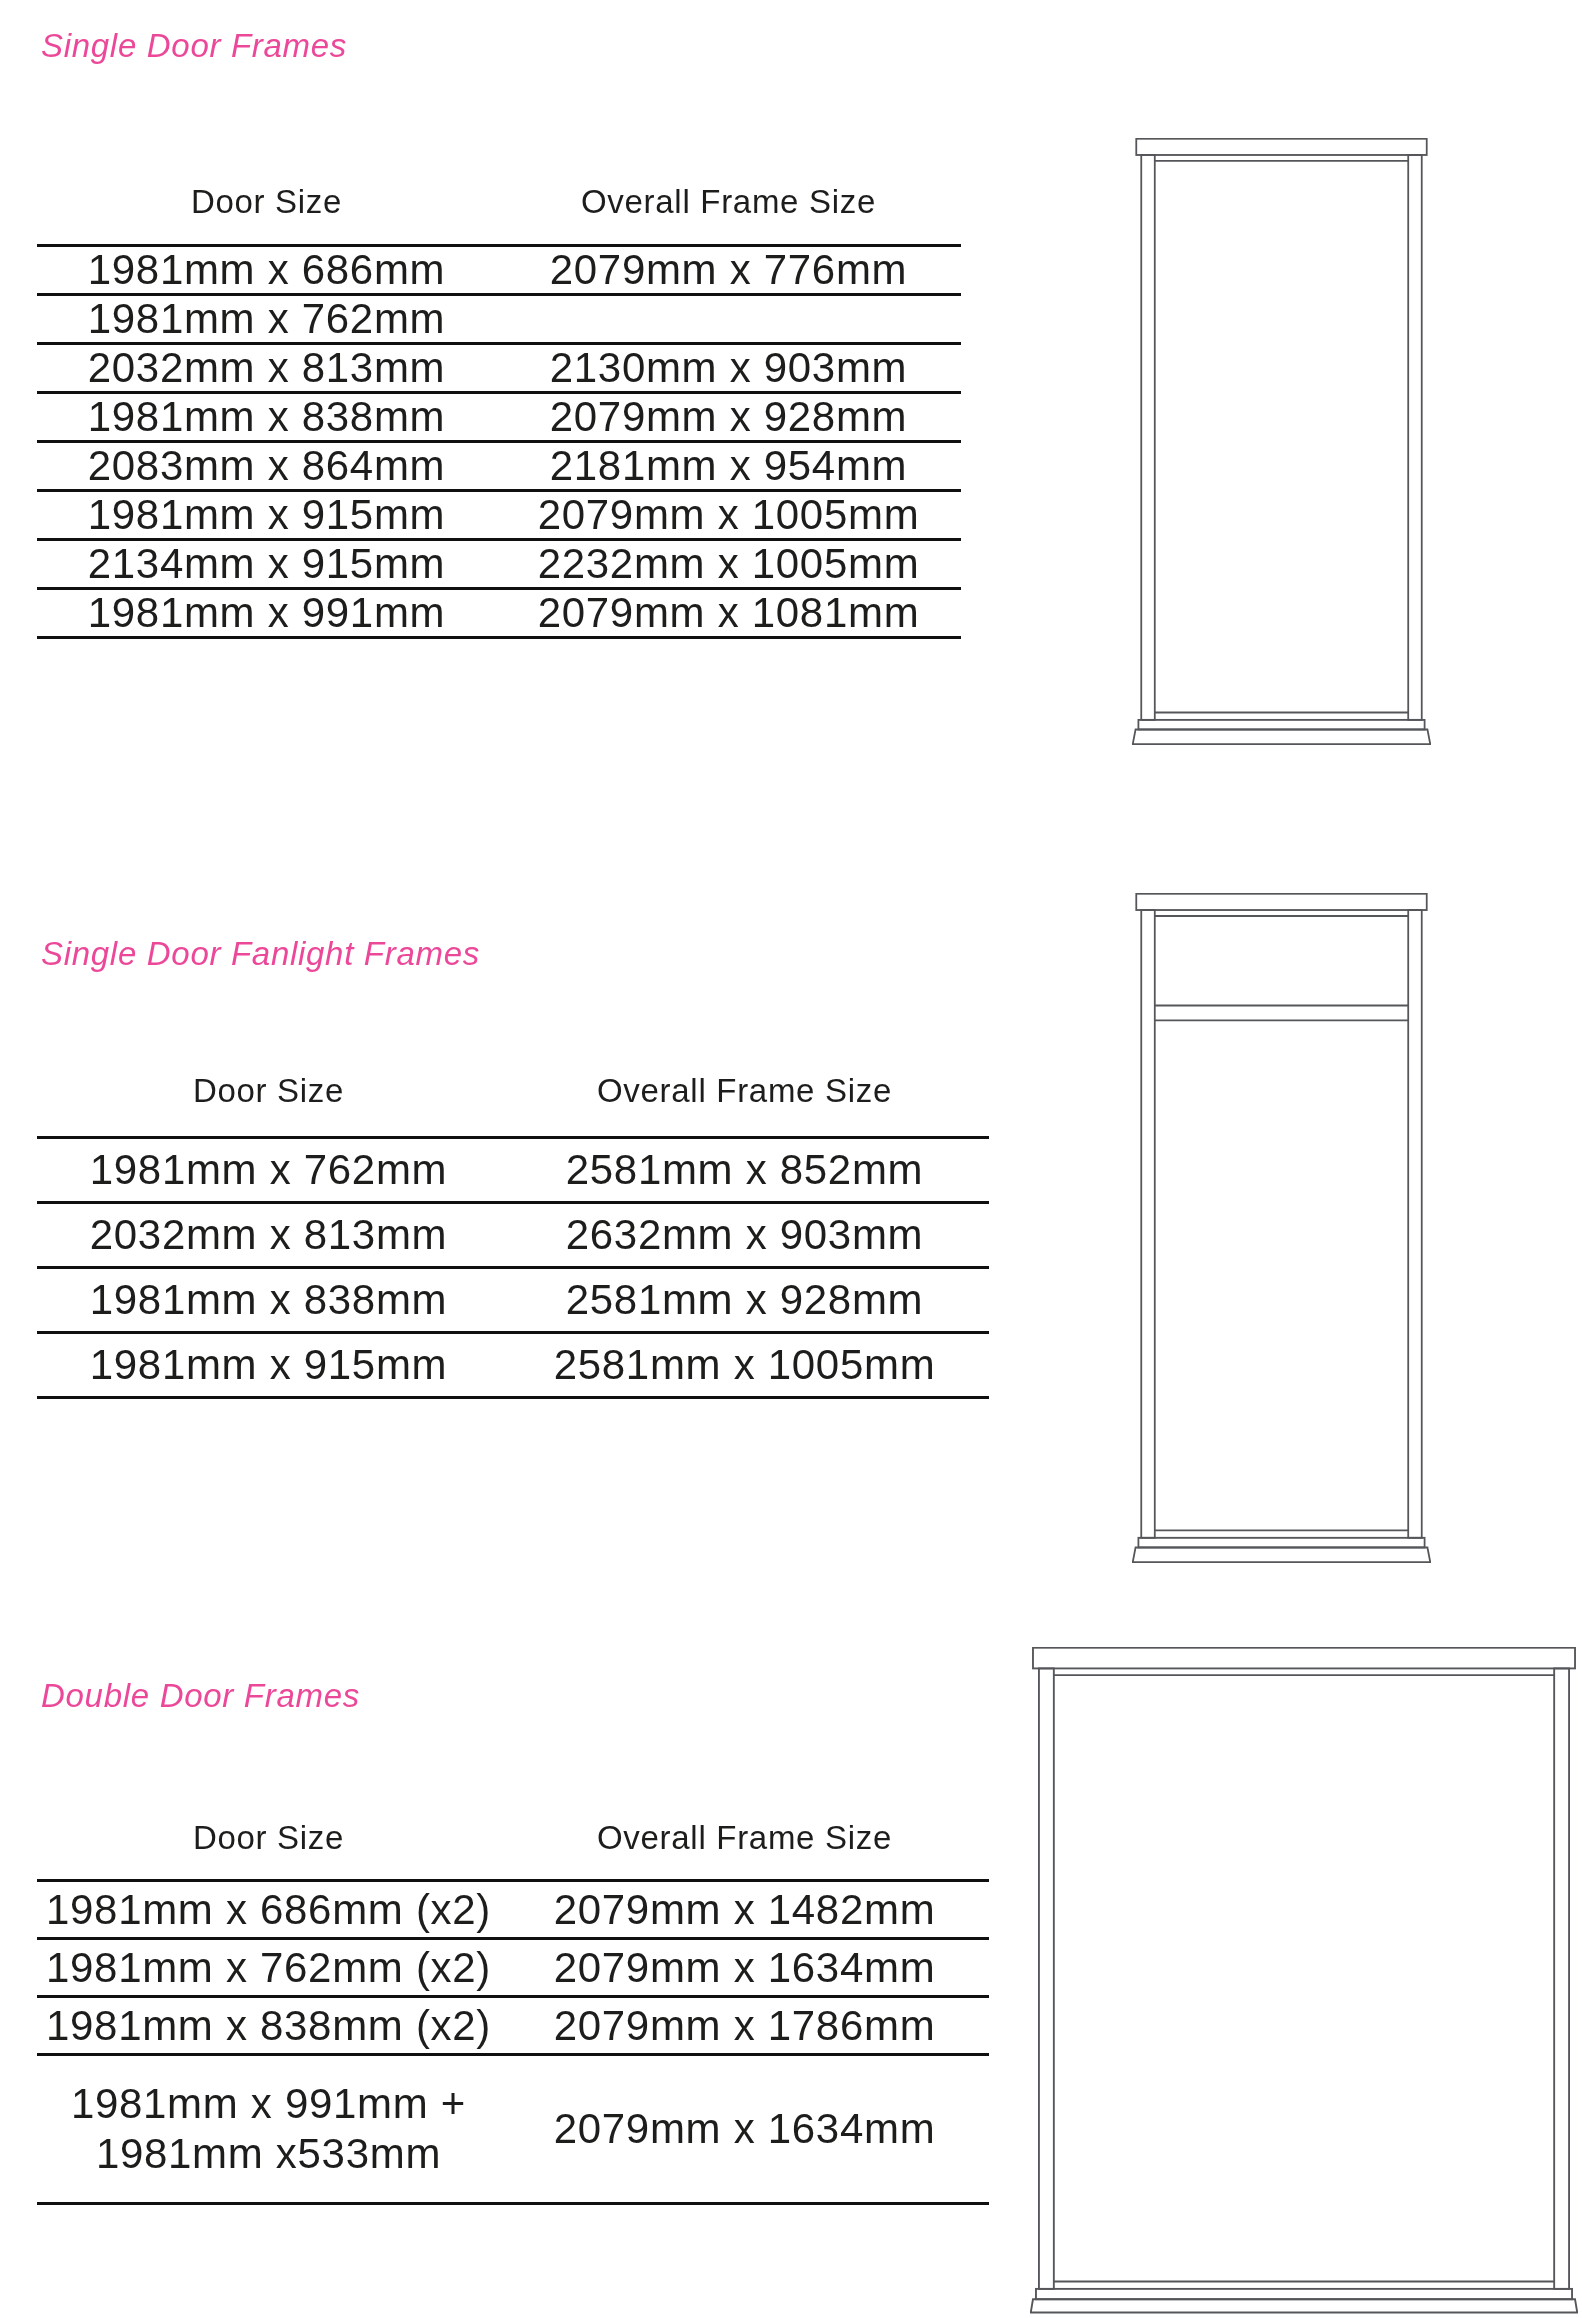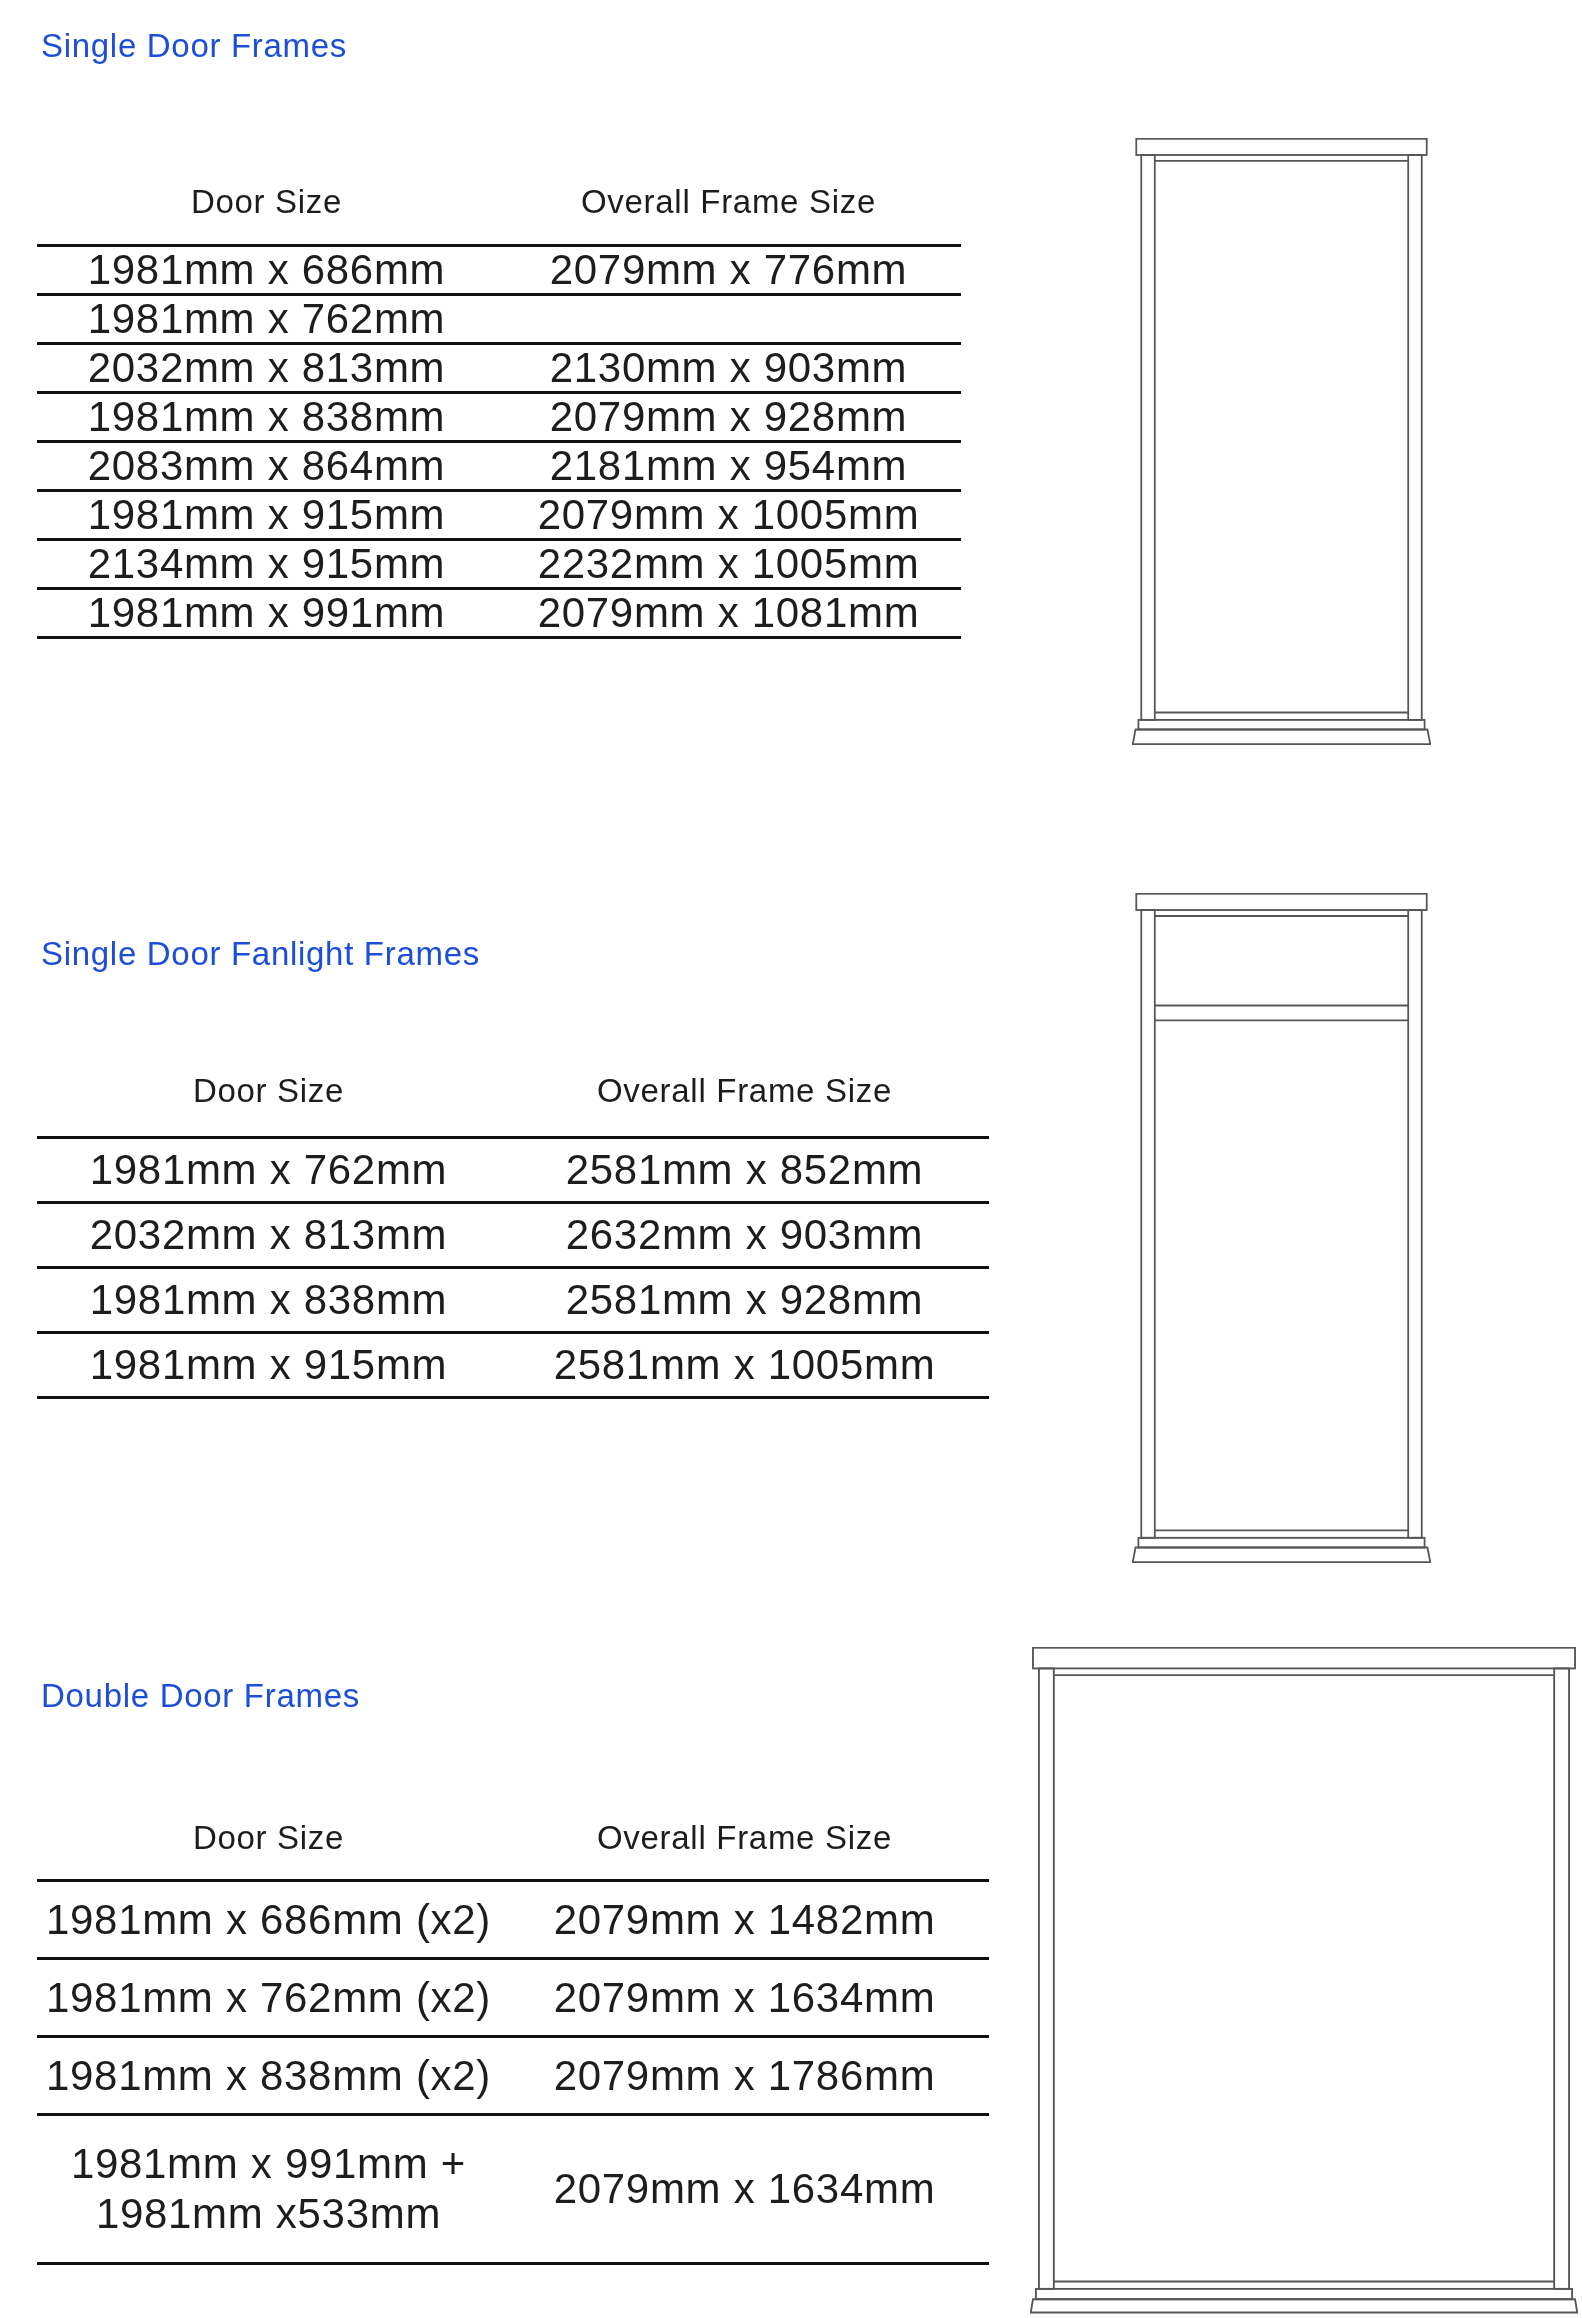--- a/index.html
+++ b/index.html
@@ -2,30 +2,30 @@
 <html style="font-size:12px"><head>
 <meta charset="utf-8">
 <style>
   html,body{margin:0;padding:0;}
   body{
     width:1582px;height:2319px;position:relative;background:#ffffff;
     font-family:"Liberation Sans", sans-serif;color:#1d1d1b;overflow:hidden;
   }
   .section-title{
     position:absolute;left:41px;font-size:33px;letter-spacing:0.7px;
-    color:#1d4ed8;white-space:nowrap;
+    color:#ec4899;white-space:nowrap;font-style:italic;
   }
   .hdr-row{position:absolute;left:37px;display:flex;font-size:33px;letter-spacing:0.7px;margin-top:24px;}
   .hdr-cell{text-align:center;}
   .tbl{position:absolute;left:37px;border-top:3px solid #101010;}
   .row{display:flex;border-bottom:3px solid #101010;align-items:center;box-sizing:border-box;}
   .cell{text-align:center;font-size:42px;letter-spacing:0.7px;line-height:1.18;}
   .t1 .row{height:49px;}
   .t2 .row{height:65px;}
-  .t3 .row{height:78px;}
+  .t3 .row{height:58px;}
   .t3 .row.tall{height:149px;}
   .c1a{width:459px;} .c2a{width:465px;}
   .c1b{width:463px;} .c2b{width:489px;}
   .frame-svg{position:absolute;}
   .frame-svg path,.frame-svg rect,.frame-svg line,.frame-svg polygon{
     fill:none;stroke:#55565a;stroke-width:2.5;
   }
 </style>
 </head>
 <body>

